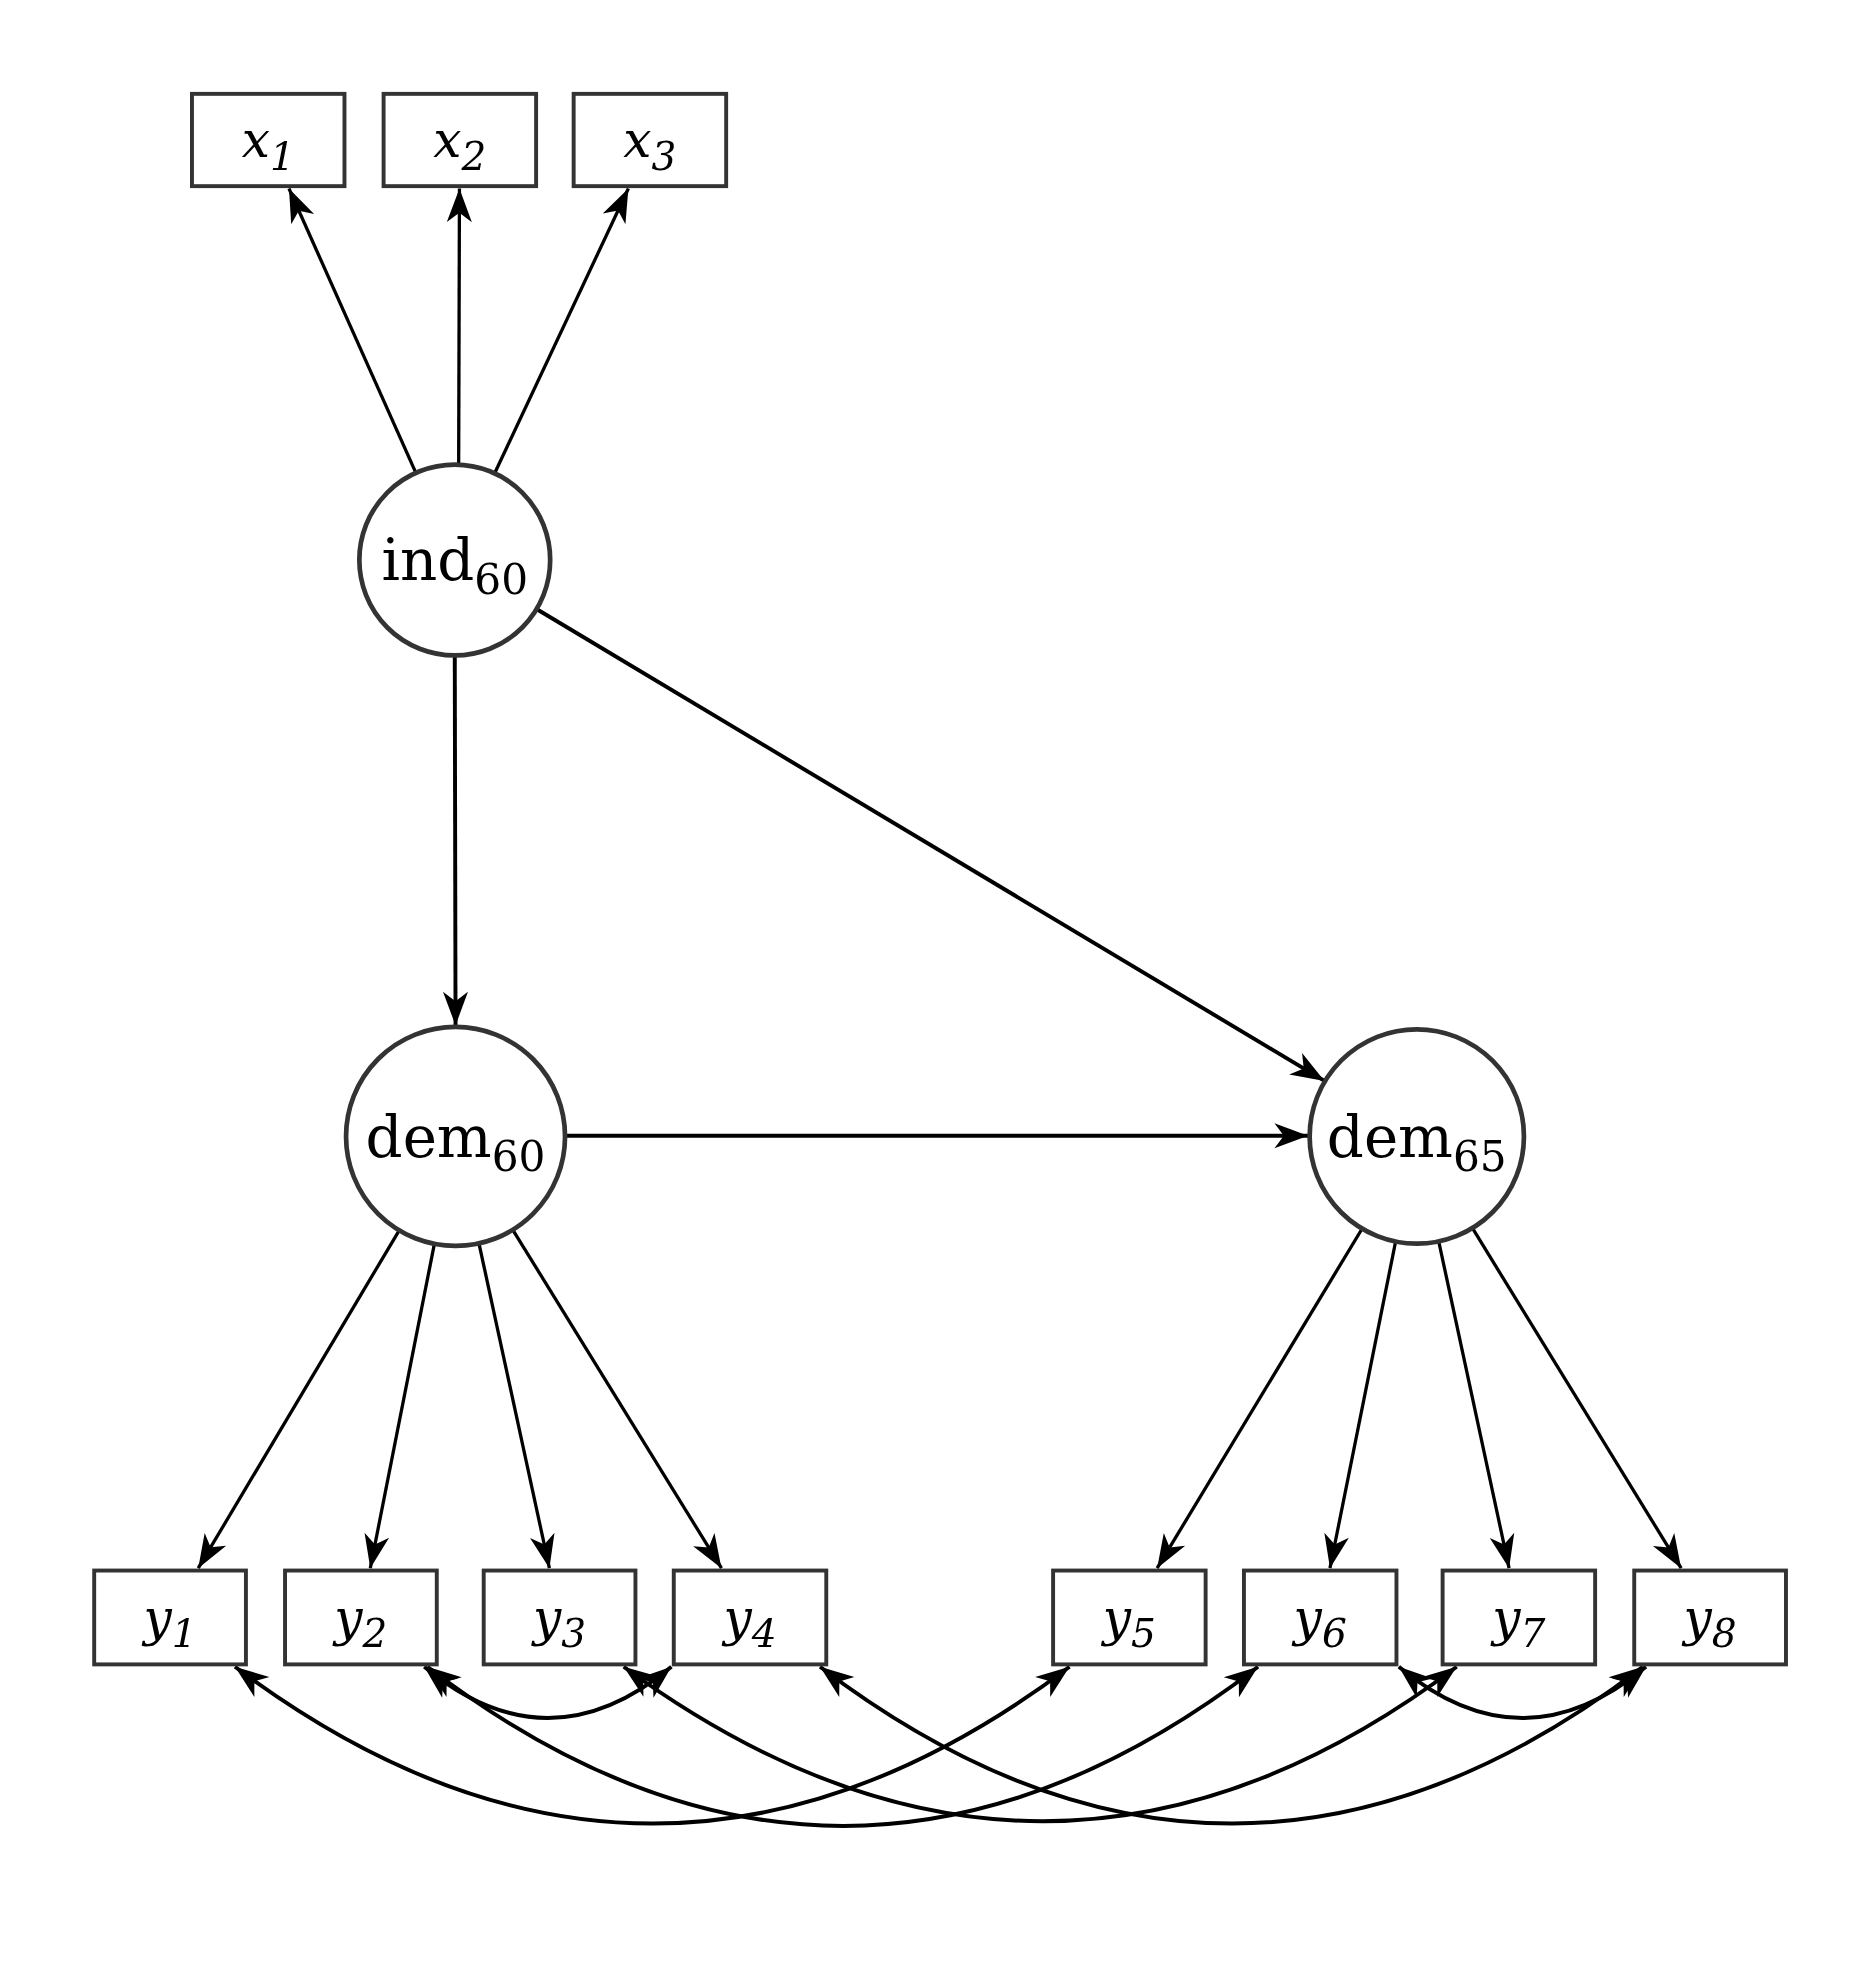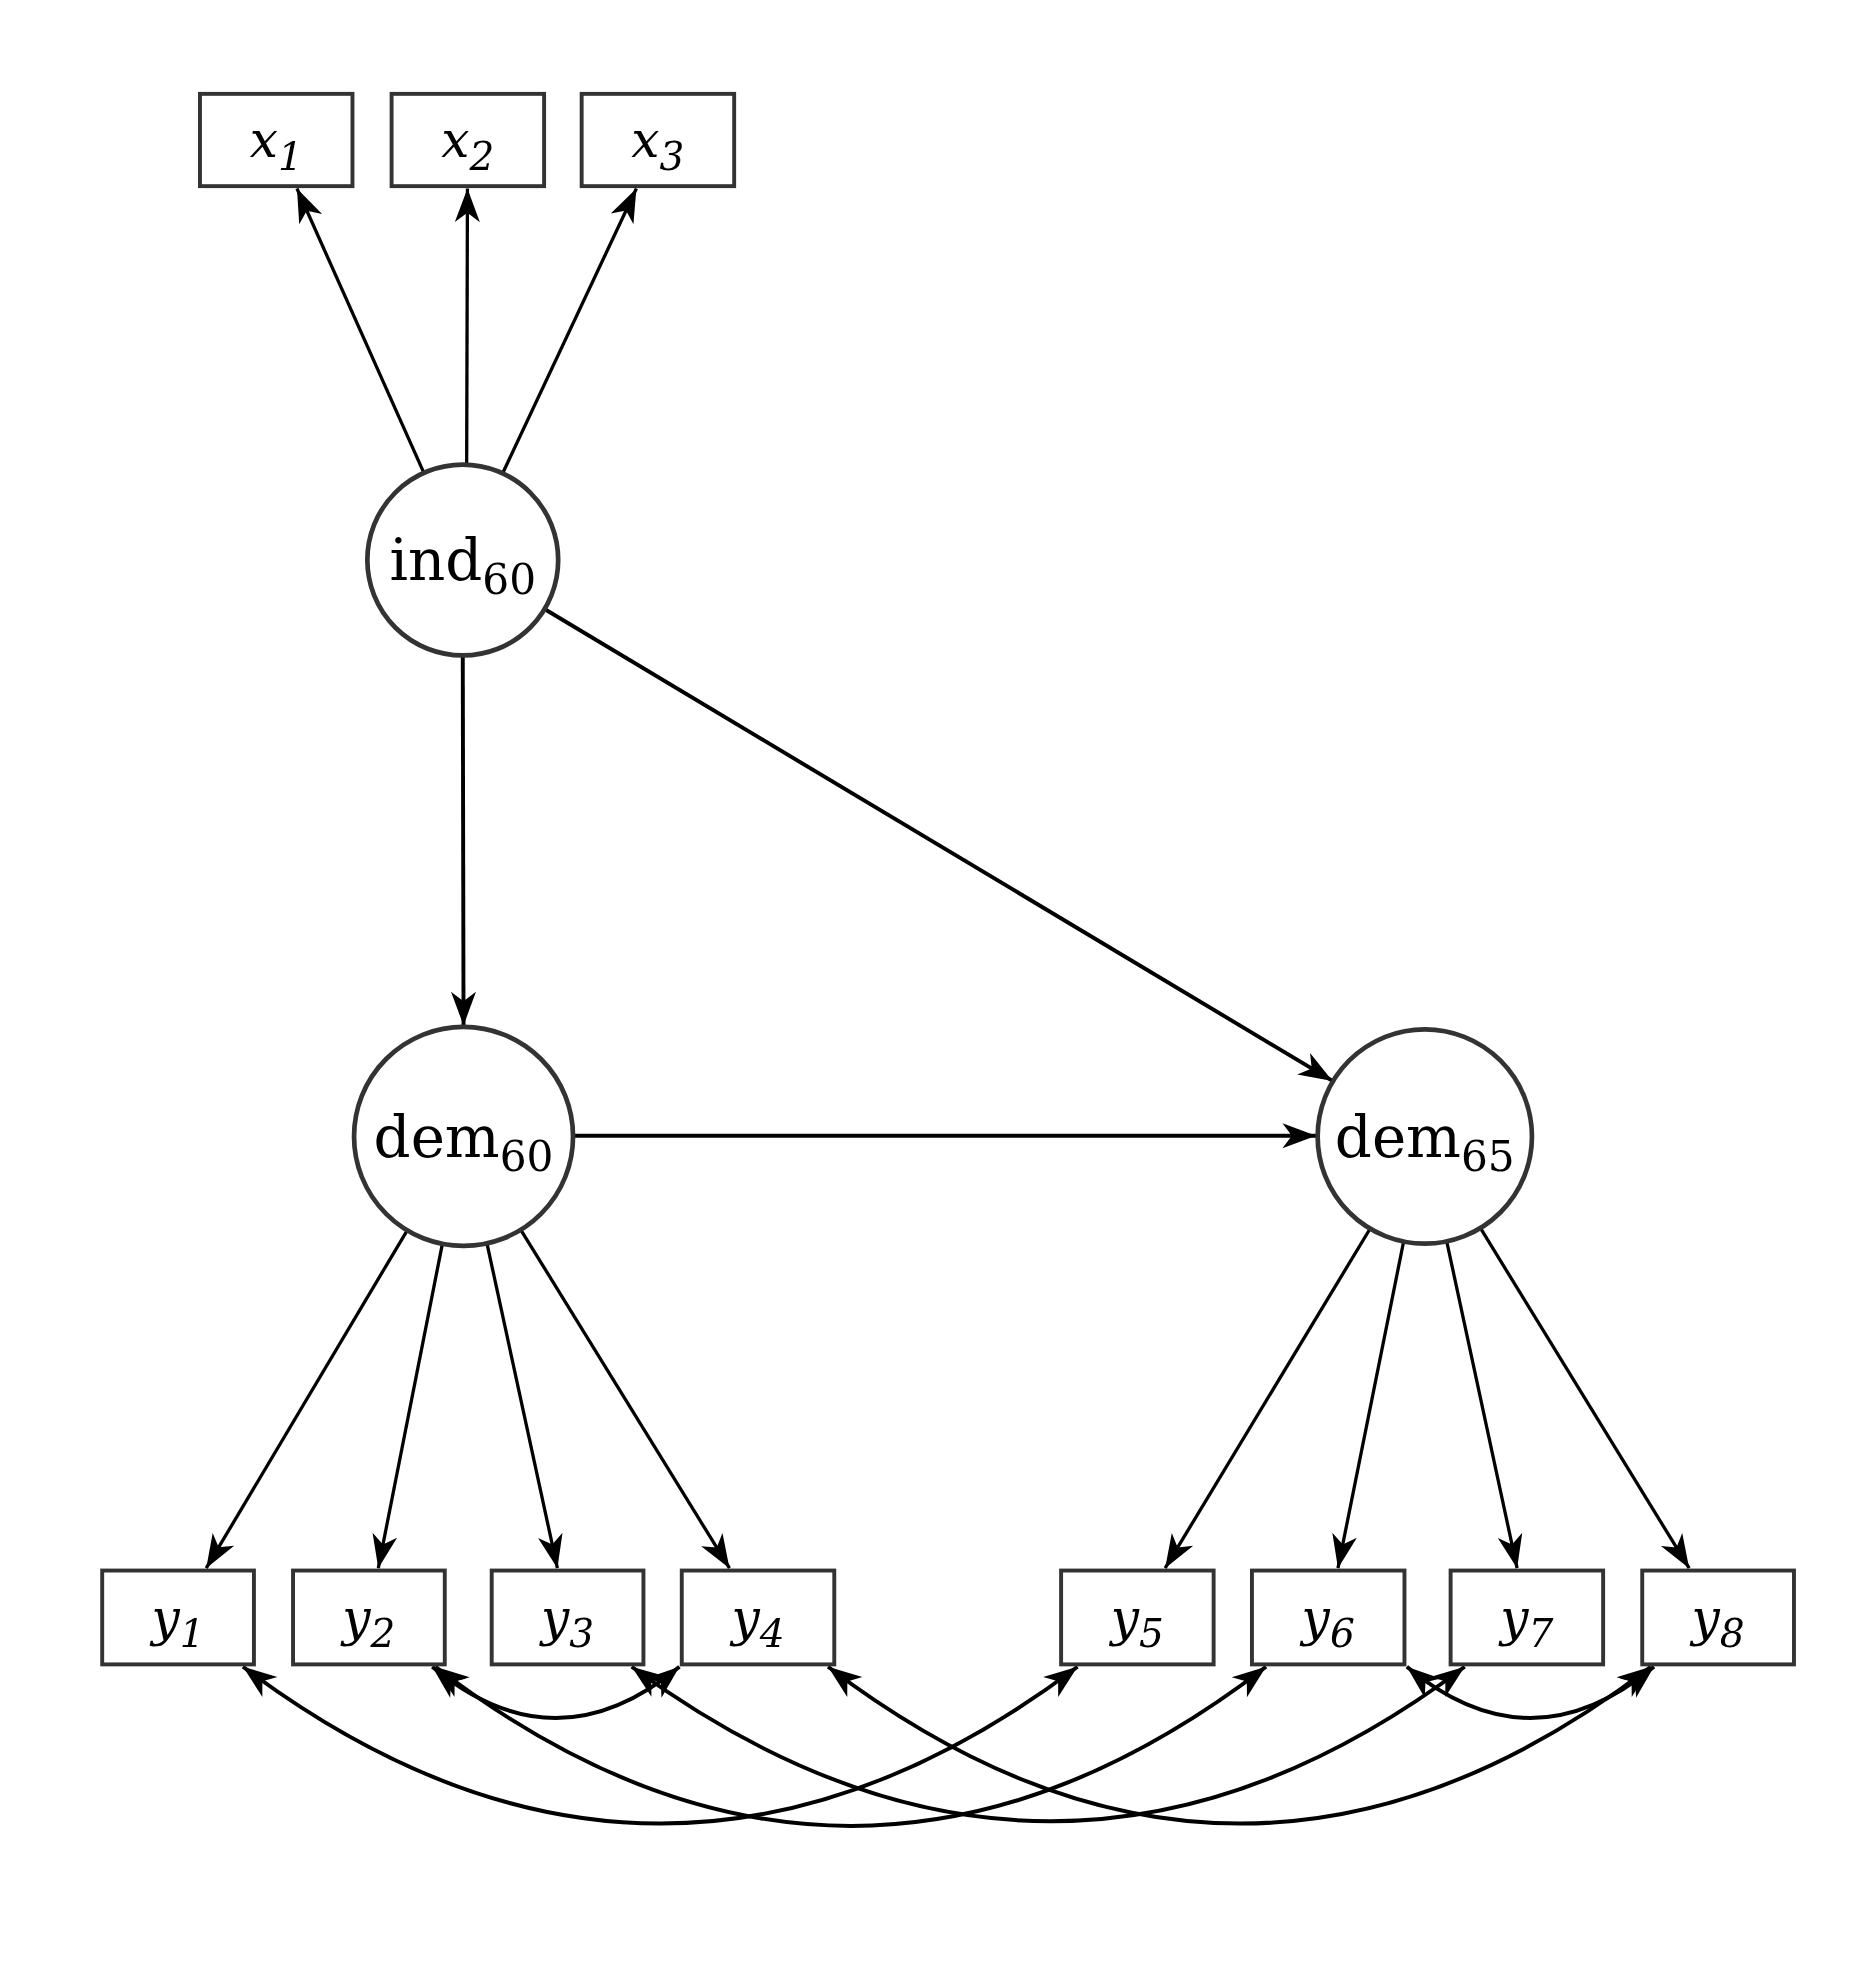--- a/index.html
+++ b/index.html
@@ -6,21 +6,20 @@
     margin: 0;
     padding: 0;
     background: #ffffff;
   }
   #stage {
     width: 1824px;
     height: 1971px;
     background: #ffffff;
     position: relative;
     font-family: "DejaVu Serif", "Liberation Serif", serif;
-    margin-left: 8px;
   }
   svg { display: block; }
   text { font-family: "DejaVu Serif", "Liberation Serif", serif; fill: #000000; }
 </style>
 </head>
 <body>
 
 <div id="stage">
   <svg id="diagram-svg" width="1870" height="1971" viewBox="0 0 2390 2520" xmlns="http://www.w3.org/2000/svg">
       <defs>

